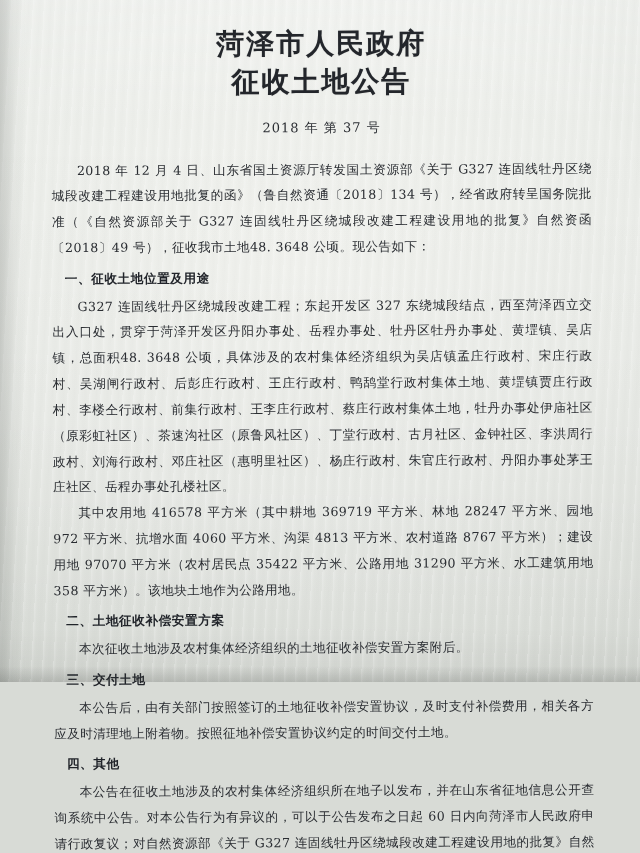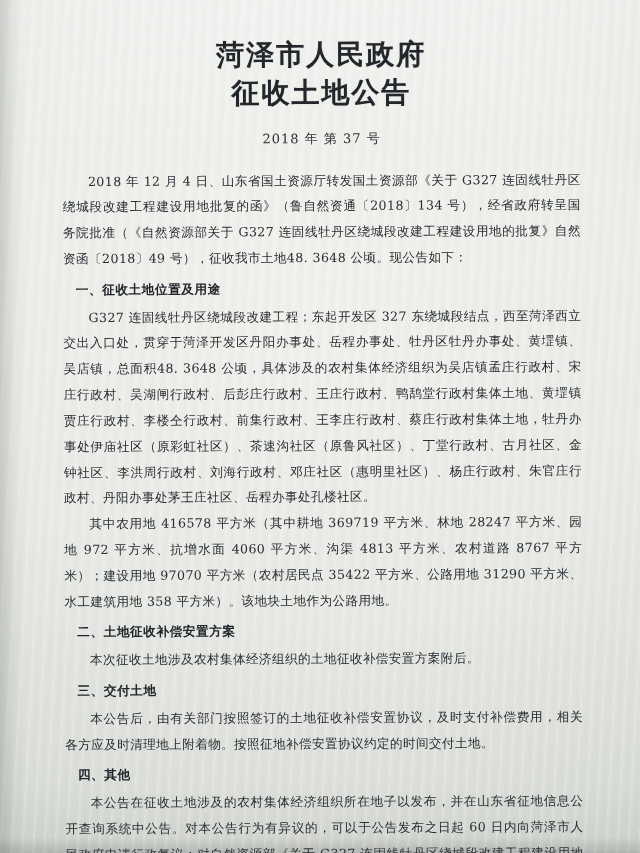--- a/index.html
+++ b/index.html
@@ -9,27 +9,27 @@
   body {
     width: 640px;
     height: 853px;
     overflow: hidden;
     font-family: "DejaVu Serif", "Liberation Serif", serif;
     background: #d8dbd6;
   }
   #page {
     position: relative;
     width: 640px;
-    height: 853px;
+    height: 682px;
     
     background:
       radial-gradient(ellipse 120% 80% at 48% 38%, #f2f3ef 0%, #eceeea 45%, #e2e5e0 72%, #d6dad4 100%),
       linear-gradient(100deg, #eef0ec 0%, #e9ebe7 40%, #e4e7e2 70%, #dcdfda 100%);
     box-sizing: border-box;
-    padding: 16px;
+    padding: 5px;
   }
   
   #page::before {
     content: "";
     position: absolute;
     inset: 0;
     background:
       repeating-linear-gradient(93deg, rgba(255,255,255,0.22) 0px, rgba(255,255,255,0) 3px, rgba(0,0,0,0.012) 7px, rgba(255,255,255,0) 11px),
       linear-gradient(180deg, rgba(255,255,255,0.30) 0%, rgba(255,255,255,0) 18%, rgba(0,0,0,0.03) 92%, rgba(0,0,0,0.07) 100%);
     pointer-events: none;

